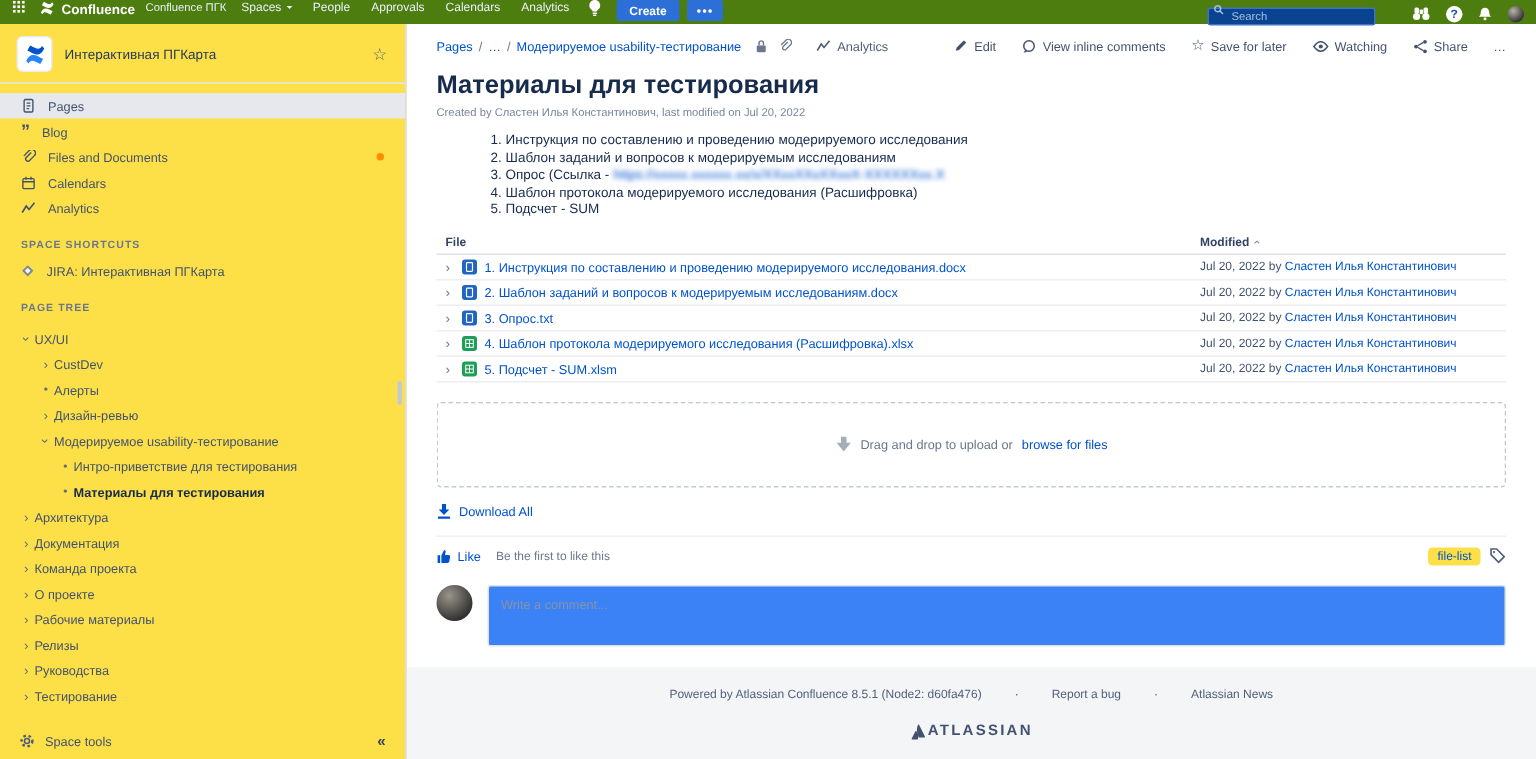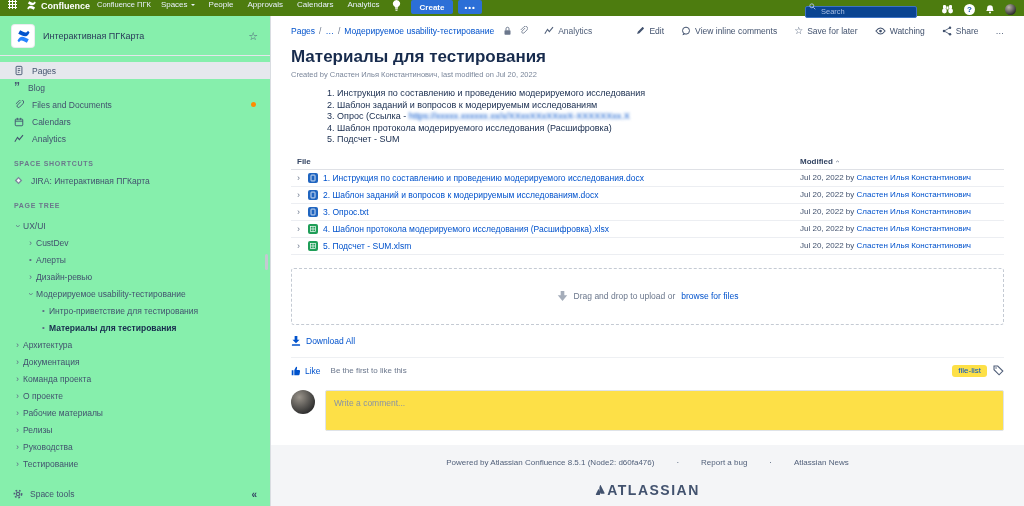--- a/index.html
+++ b/index.html
@@ -31,21 +31,21 @@
   .tn-right { display:flex; align-items:center; gap:10px; }
   .help-circ { width:11px; height:11px; border-radius:50%; background:#fff; color:#0d52a8;
     font-size:8px; font-weight:bold; display:flex; align-items:center; justify-content:center; cursor:pointer; }
   .avatar-s { width:11px; height:11px; border-radius:50%; cursor:pointer;
     background:radial-gradient(circle at 35% 30%, #b9b3a8, #2d2d2d 75%); }
 
   
   .shell { display:flex; height:490px; }
 
   
-  .sidebar { width:271px; flex-shrink:0; background:#86efac; border-right:1px solid #d9dce1; position:relative; }
+  .sidebar { width:271px; flex-shrink:0; background:#fde047; border-right:1px solid #d9dce1; position:relative; }
   .sb-header { display:flex; align-items:center; gap:9px; padding:9px 12px 8px; border-bottom:1px solid #e4e6ea; }
   .sb-logo { width:22px; height:22px; background:#fff; border-radius:3px; box-shadow:0 0 0 1px #ebecf0;
     display:flex; align-items:center; justify-content:center; }
   .sb-name { font-size:9px; color:#2a3b5a; flex:1; cursor:pointer; }
   .sb-star { color:#505f79; font-size:11px; cursor:pointer; }
   .sb-menu { padding:6px 0 0; }
   .sb-item { height:17px; display:flex; align-items:center; gap:8px; padding:0 14px; font-size:8.5px; color:#42526e; cursor:pointer; }
   .sb-item.selected { background:#e6e8ed; }
   .sb-dot { width:5px; height:5px; border-radius:50%; margin-left:auto; }
   .sb-heading { font-size:7px; font-weight:bold; color:#6b778c; letter-spacing:.7px; padding:13px 14px 5px; }
@@ -94,29 +94,29 @@
   .browse { color:#0052cc; cursor:pointer; }
   .download-row { margin-top:11px; display:flex; align-items:center; gap:5px; font-size:8.5px; color:#0052cc; cursor:pointer; width:max-content; }
   .like-row { margin-top:11px; border-top:1px solid #eef0f3; padding-top:7px; display:flex; align-items:center; }
   .like-link { display:flex; align-items:center; gap:4px; color:#0052cc; font-size:8.5px; cursor:pointer; }
   .like-hint { margin-left:10px; font-size:8px; color:#6b778c; }
   .labels { margin-left:auto; display:flex; align-items:center; gap:6px; }
   .pill { background:#fde047; color:#0052cc; font-size:8px; padding:1.5px 6px; border-radius:3px; cursor:pointer; }
   .comment-row { margin-top:13px; display:flex; gap:10px; align-items:flex-start; padding-bottom:14px; }
   .avatar24 { width:24px; height:24px; border-radius:50%; flex-shrink:0;
     background:radial-gradient(circle at 35% 30%, #9a948b, #2f2f2f 75%); }
-  .comment-box { flex:1; height:41px; border:1px solid #dfe3e8; border-radius:2px; background:#fde047;
+  .comment-box { flex:1; height:41px; border:1px solid #dfe3e8; border-radius:2px; background:#3b82f6;
     font-size:8.5px; padding:7px 8px; color:#172b4d; resize:none; outline:none; font-family:inherit; }
   .comment-box::placeholder { color:#8993a4; }
 
   .footer { flex:1; background:#f4f5f7; text-align:center; padding-top:13px; font-size:8px; color:#505f79; }
   .f-links { display:flex; justify-content:center; gap:22px; align-items:center; }
   .f-links a { color:#505f79; }
   .f-logo { margin-top:15px; display:flex; justify-content:center; align-items:center; gap:0;
-    font-size:14px; font-weight:bold; letter-spacing:1.5px; color:#42526e; }
+    font-size:10px; font-weight:bold; letter-spacing:1.5px; color:#42526e; }
 </style>
 </head>
 <body>
 
 <nav class="topnav">
   <span class="grid9"></span>
   <span class="brand">
     <span class="icn">
       <svg width="11" height="11" viewBox="0 0 16 16">
           <path d="M1.8 12.2c2-4 4.2-5 8.2-3l3.2 1.6-1.9 3.4-3-1.5c-2.6-1.3-3.7-.9-5 1.1z" fill="#fff"></path>

